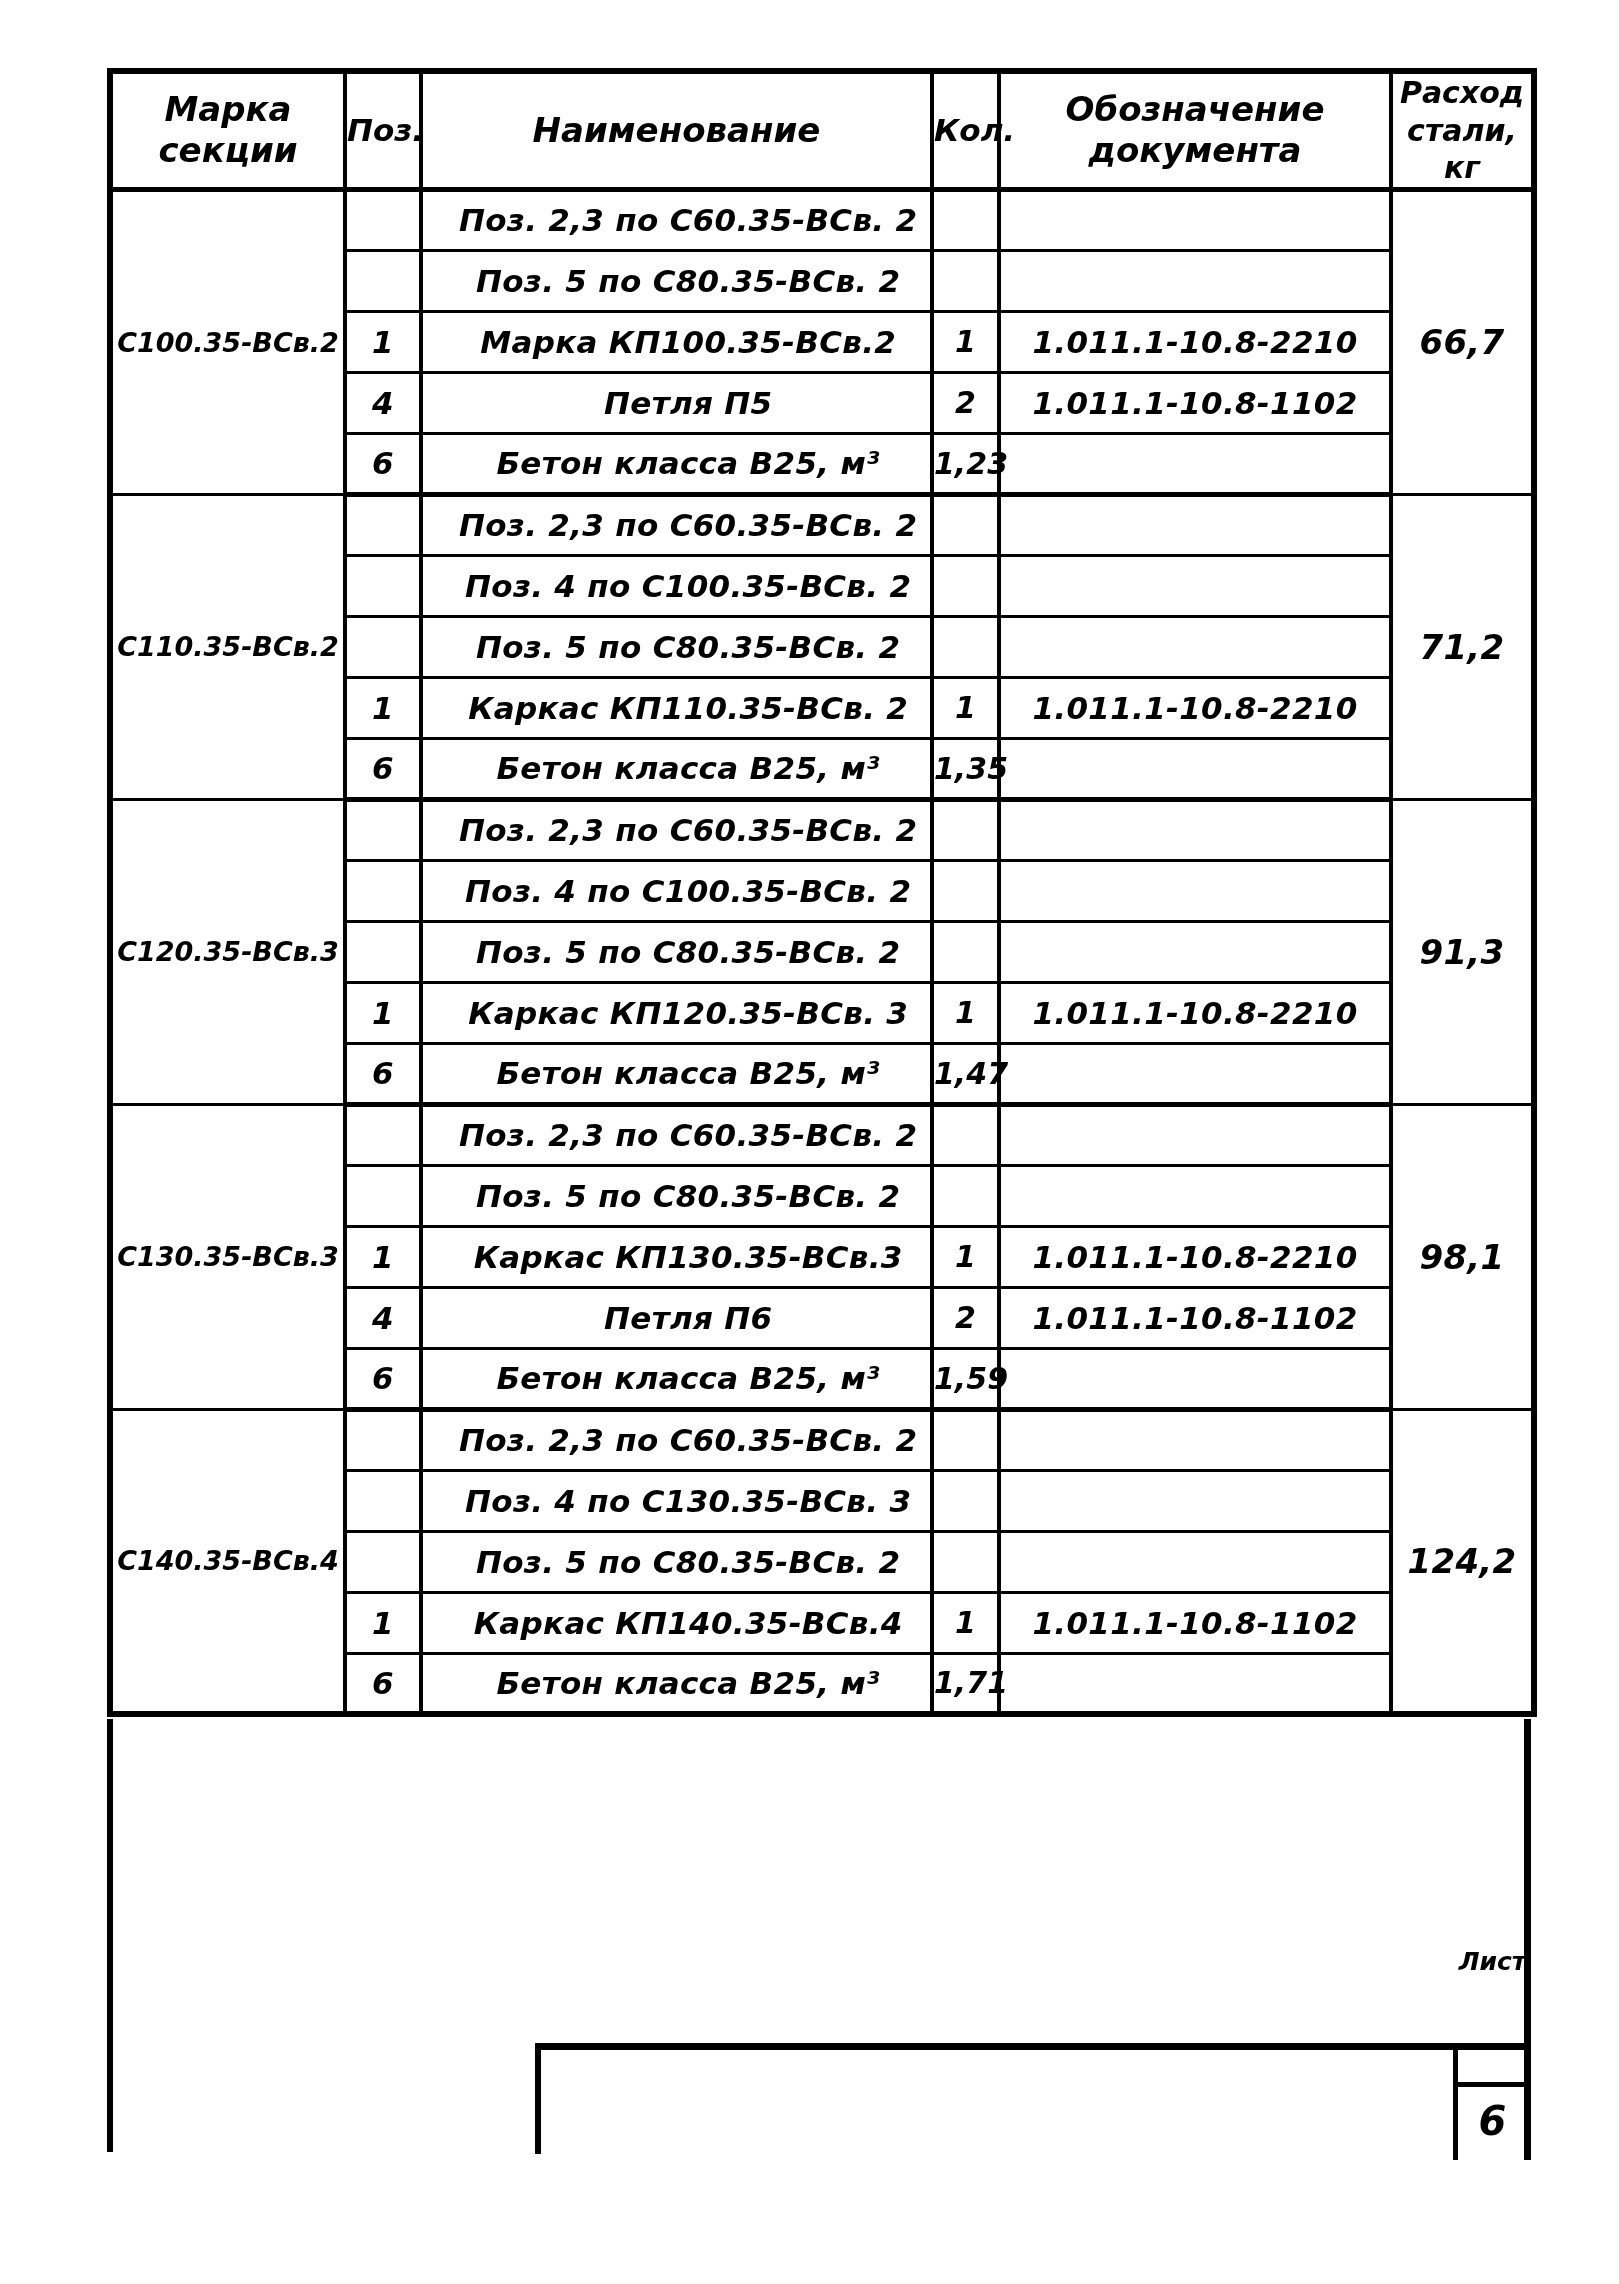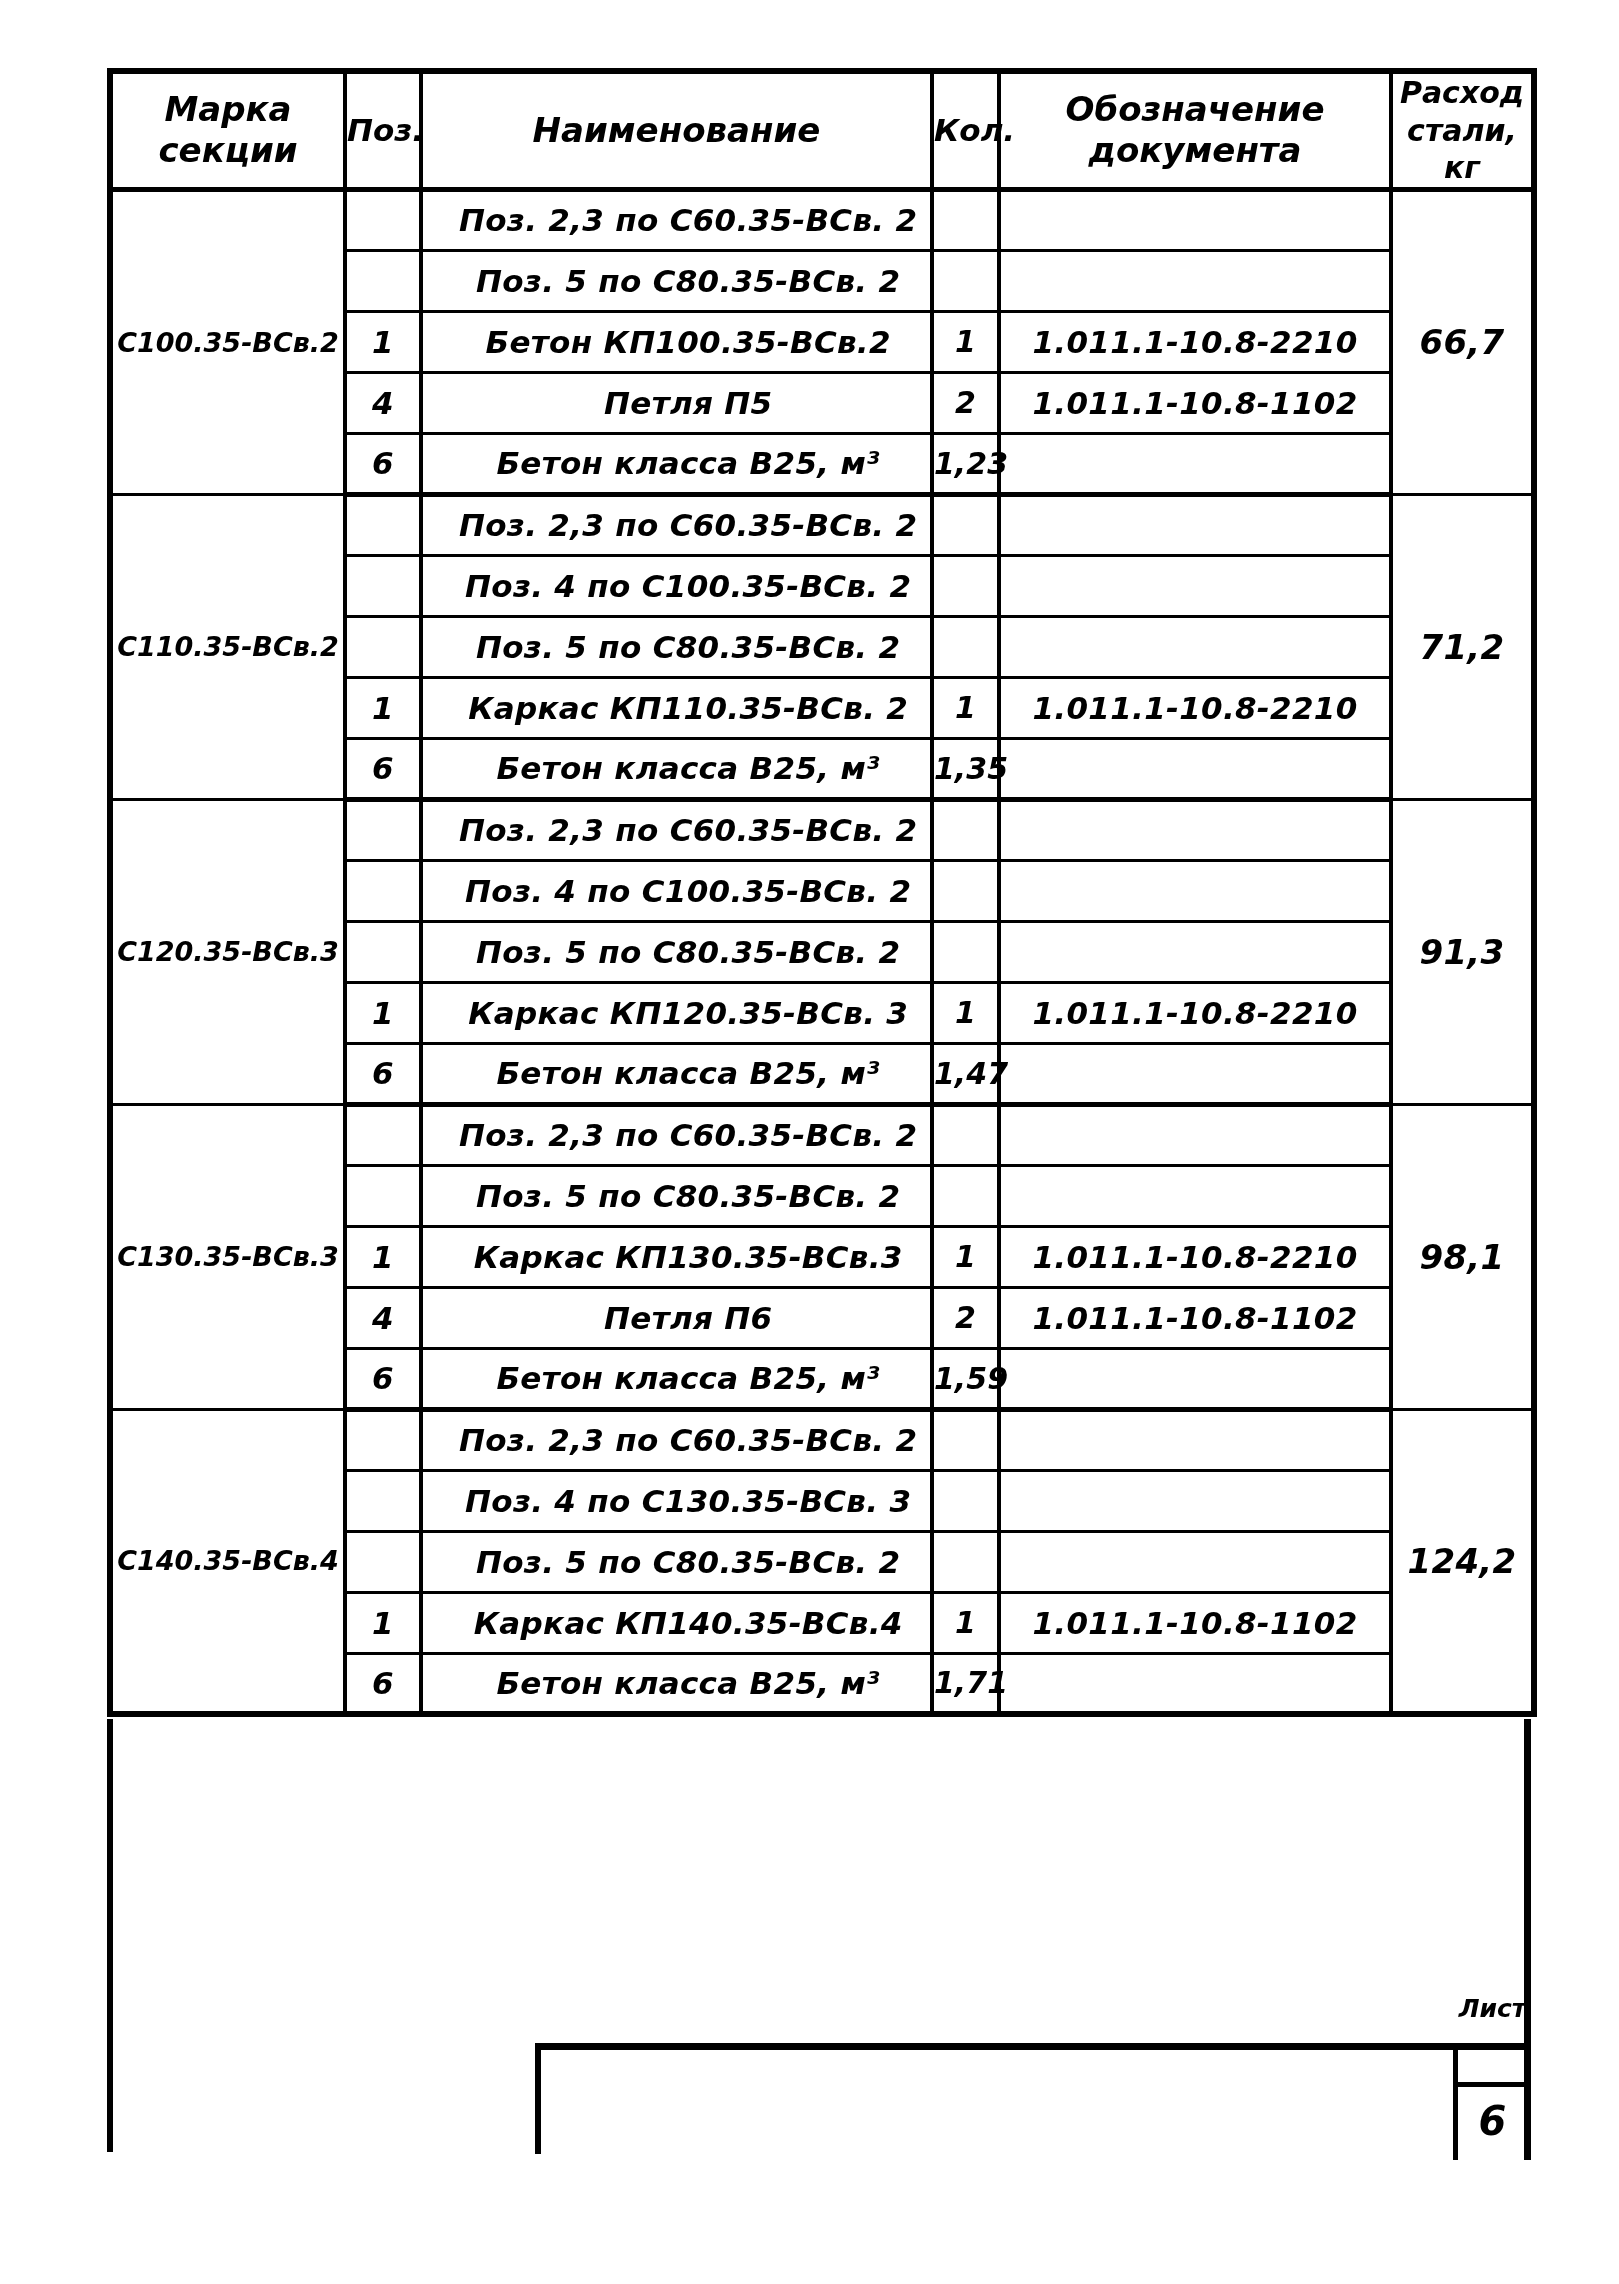--- a/index.html
+++ b/index.html
@@ -78,21 +78,21 @@
         <td class="steel" rowspan="5">66,7</td>
       </tr>
       <tr>
         <td class="poz"></td>
         <td class="name">Поз. 5 по С80.35-ВСв. 2</td>
         <td class="kol"></td>
         <td class="doc"></td>
       </tr>
       <tr>
         <td class="poz">1</td>
-        <td class="name">Бетон КП100.35-ВСв.2</td>
+        <td class="name">Марка КП100.35-ВСв.2</td>
         <td class="kol">1</td>
         <td class="doc">1.011.1-10.8-2210</td>
       </tr>
       <tr>
         <td class="poz">4</td>
         <td class="name">Петля П5</td>
         <td class="kol">2</td>
         <td class="doc">1.011.1-10.8-1102</td>
       </tr>
       <tr class="glast">
@@ -237,17 +237,17 @@
   </table>
 
   <div class="abs" style="left:107px; top:1719px; width:5.8px; height:433px;"></div>
   <div class="abs" style="left:1524px; top:1719px; width:6.5px; height:441px;"></div>
 
   <div class="abs" style="left:535px; top:2043px; width:996px; height:7.1px;"></div>
   <div class="abs" style="left:535px; top:2043px; width:5.8px; height:111px;"></div>
   <div class="abs" style="left:1453px; top:2043px; width:5.2px; height:117px;"></div>
   <div class="abs" style="left:1453px; top:2082px; width:78px; height:4.5px;"></div>
 
-  <div class="tbtext sheet-label" style="left:1458px; top:1992px; width:69px; height:32px;">Лист</div>
+  <div class="tbtext sheet-label" style="left:1458px; top:1945px; width:69px; height:32px;">Лист</div>
   <div class="tbtext sheet-num" style="left:1458px; top:2086px; width:69px; height:70px;">6</div>
 
 </div>
 
 
 </body></html>

